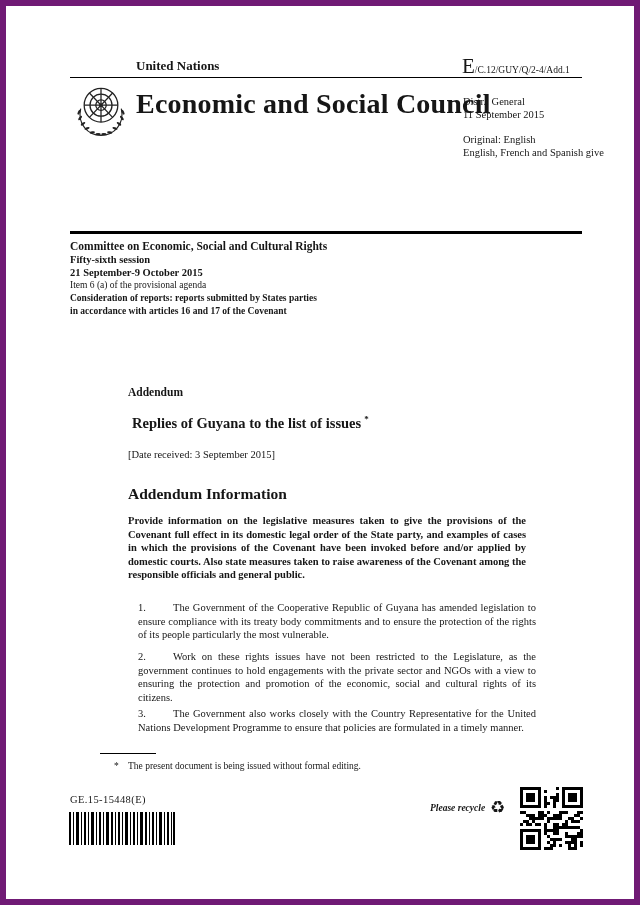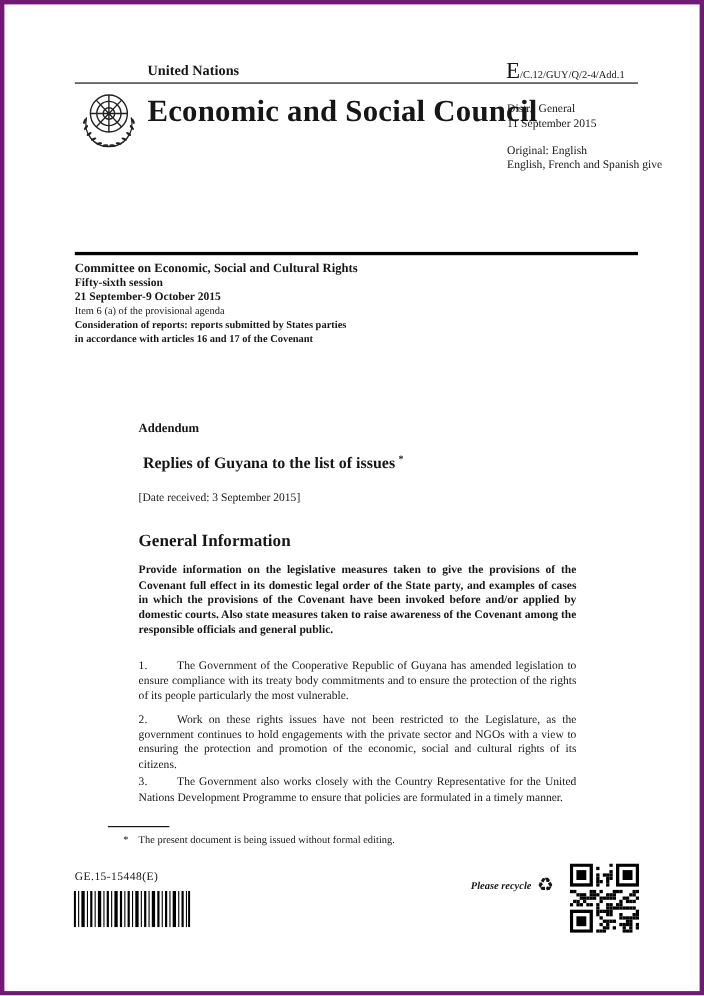--- a/index.html
+++ b/index.html
@@ -1,19 +1,19 @@
 <!DOCTYPE html>
 <html><head>
 <meta charset="utf-8">
 <style>
   html,body { margin:0; padding:0; background:#ffffff; }
   .page {
     position:relative; width:640px; height:905px; margin:0 auto;
     background:#fff; color:#161616; box-sizing:border-box;
-    border:4px solid #701a75;
+    border:6px solid #701a75;
     font-family:"Liberation Serif", serif;
   }
   
   .un-name { position:absolute; left:130px; top:52px; font-size:13px; font-weight:bold; }
   .doc-symbol { position:absolute; left:456px; top:48px; display:flex; align-items:baseline; }
   .sym-letter { font-size:21px; font-weight:normal; }
   .sym-rest { font-size:9.5px; }
   .rule-thin { position:absolute; left:64px; top:71px; width:512px; height:1px; background:#000; }
   .emblem { position:absolute; left:66px; top:76px; width:58px; height:58px; }
   .council-title { position:absolute; left:130px; top:82px; font-size:28px; font-weight:bold; letter-spacing:0.2px; }
@@ -27,21 +27,21 @@
   .c-item { font-size:9.5px; }
   .c-cons { font-size:9.5px; font-weight:bold; }
   
   .doc-title { position:absolute; left:122px; top:330px; width:402px; font-size:14.5px; font-weight:bold; line-height:19px; }
   .addendum { position:absolute; left:122px; top:380px; font-size:11.5px; font-weight:bold; }
   .replies-title { position:absolute; left:126px; top:408px; font-size:14.5px; font-weight:bold; }
   .replies-title sup { font-size:9px; margin-left:3px; }
   .date-received { position:absolute; left:122px; top:443px; width:398px; text-align:left; font-size:10.5px; }
   .section-title { position:absolute; left:122px; top:479px; font-size:15.5px; font-weight:bold; }
   .lead-para { position:absolute; left:122px; top:508px; width:398px; font-size:10.5px; font-weight:bold; line-height:13.5px; text-align:justify; }
-  .num-para { position:absolute; left:122px; width:398px; font-size:10.5px; line-height:13.5px; text-align:justify;font-family:Liberation Serif, serif; }
+  .num-para { position:absolute; left:132px; width:398px; font-size:10.5px; line-height:13.5px; text-align:justify;font-family:Liberation Serif, serif; }
   .p1 { top:595px; } .p2 { top:644px; } .p3 { top:701px; }
   .para-num { display:inline-block; width:35px; }
   
   .fn-rule { position:absolute; left:94px; top:747px; width:56px; height:1px; background:#000; }
   .footnote { position:absolute; left:108px; top:755px; width:410px; font-size:9.5px; }
   .fn-mark { display:inline-block; width:14px; }
   
   .ge-number { position:absolute; left:64px; top:788px; font-size:10.5px; letter-spacing:0.4px; }
   .barcode { position:absolute; left:63px; top:806px; width:106px; height:33px; }
   .recycle { position:absolute; left:424px; top:793px; display:flex; align-items:center; }
@@ -113,21 +113,21 @@
     <div class="c-cons">Consideration of reports: reports submitted by States parties</div>
     <div class="c-cons">in accordance with articles 16 and 17 of the Covenant</div>
   </div>
 
   <div class="addendum">Addendum</div>
   <div class="replies-title">
     <span>Replies of Guyana to the list of issues</span><sup>*</sup>
   </div>
   <div class="date-received">[Date received: 3 September 2015]</div>
 
-  <div class="section-title">General Information</div>
+  <div class="section-title">Addendum Information</div>
   <div class="lead-para">Provide information on the legislative measures taken to give the provisions of the Covenant full effect in its domestic legal order of the State party, and examples of cases in which the provisions of the Covenant have been invoked before and/or applied by domestic courts. Also state measures taken to raise awareness of the Covenant among the responsible officials and general public.</div>
 
   <div class="num-para p1">
     <span class="para-num">1.</span><span>The Government of the Cooperative Republic of Guyana has amended legislation to ensure compliance with its treaty body commitments and to ensure the protection of the rights of its people particularly the most vulnerable.</span>
   </div>
   <div class="num-para p2">
     <span class="para-num">2.</span><span>Work on these rights issues have not been restricted to the Legislature, as the government continues to hold engagements with the private sector and NGOs with a view to ensuring the protection and promotion of the economic, social and cultural rights of its citizens.</span>
   </div>
   <div class="num-para p3">
     <span class="para-num">3.</span><span>The Government also works closely with the Country Representative for the United Nations Development Programme to ensure that policies are formulated in a timely manner.</span>

